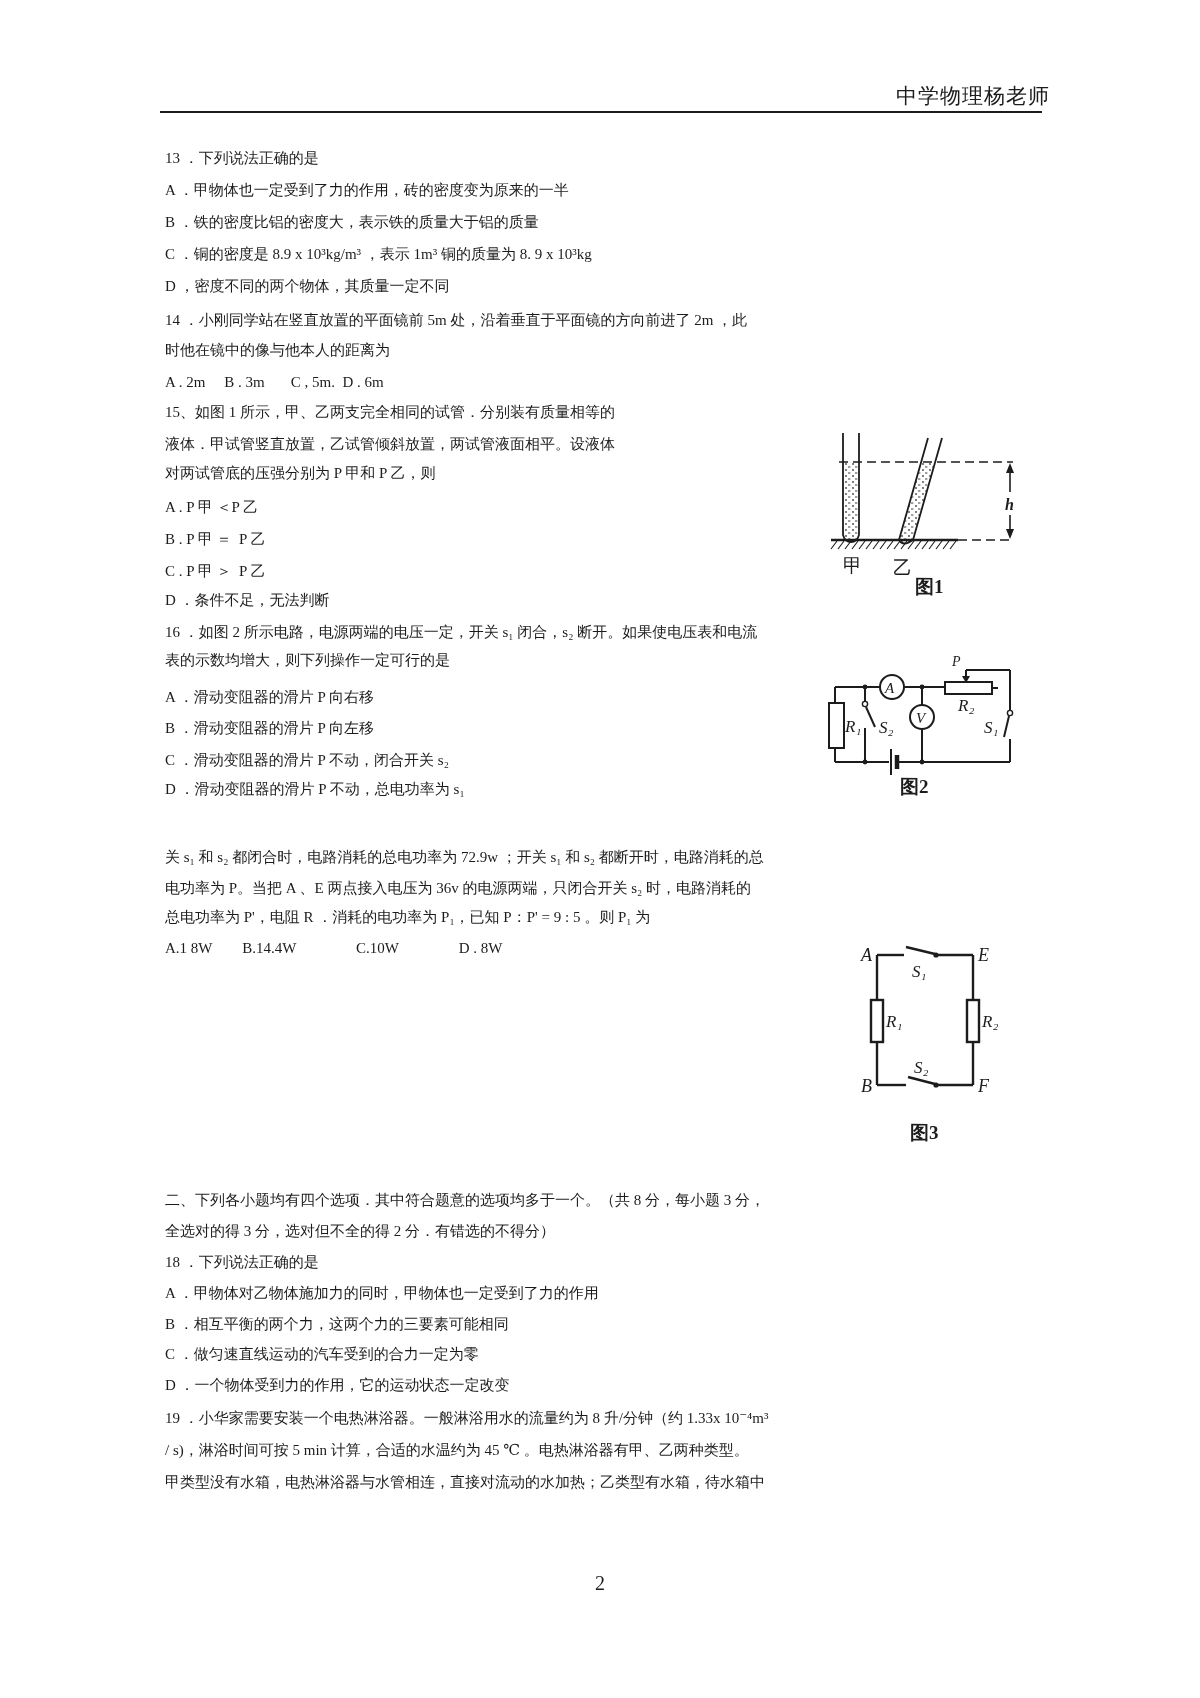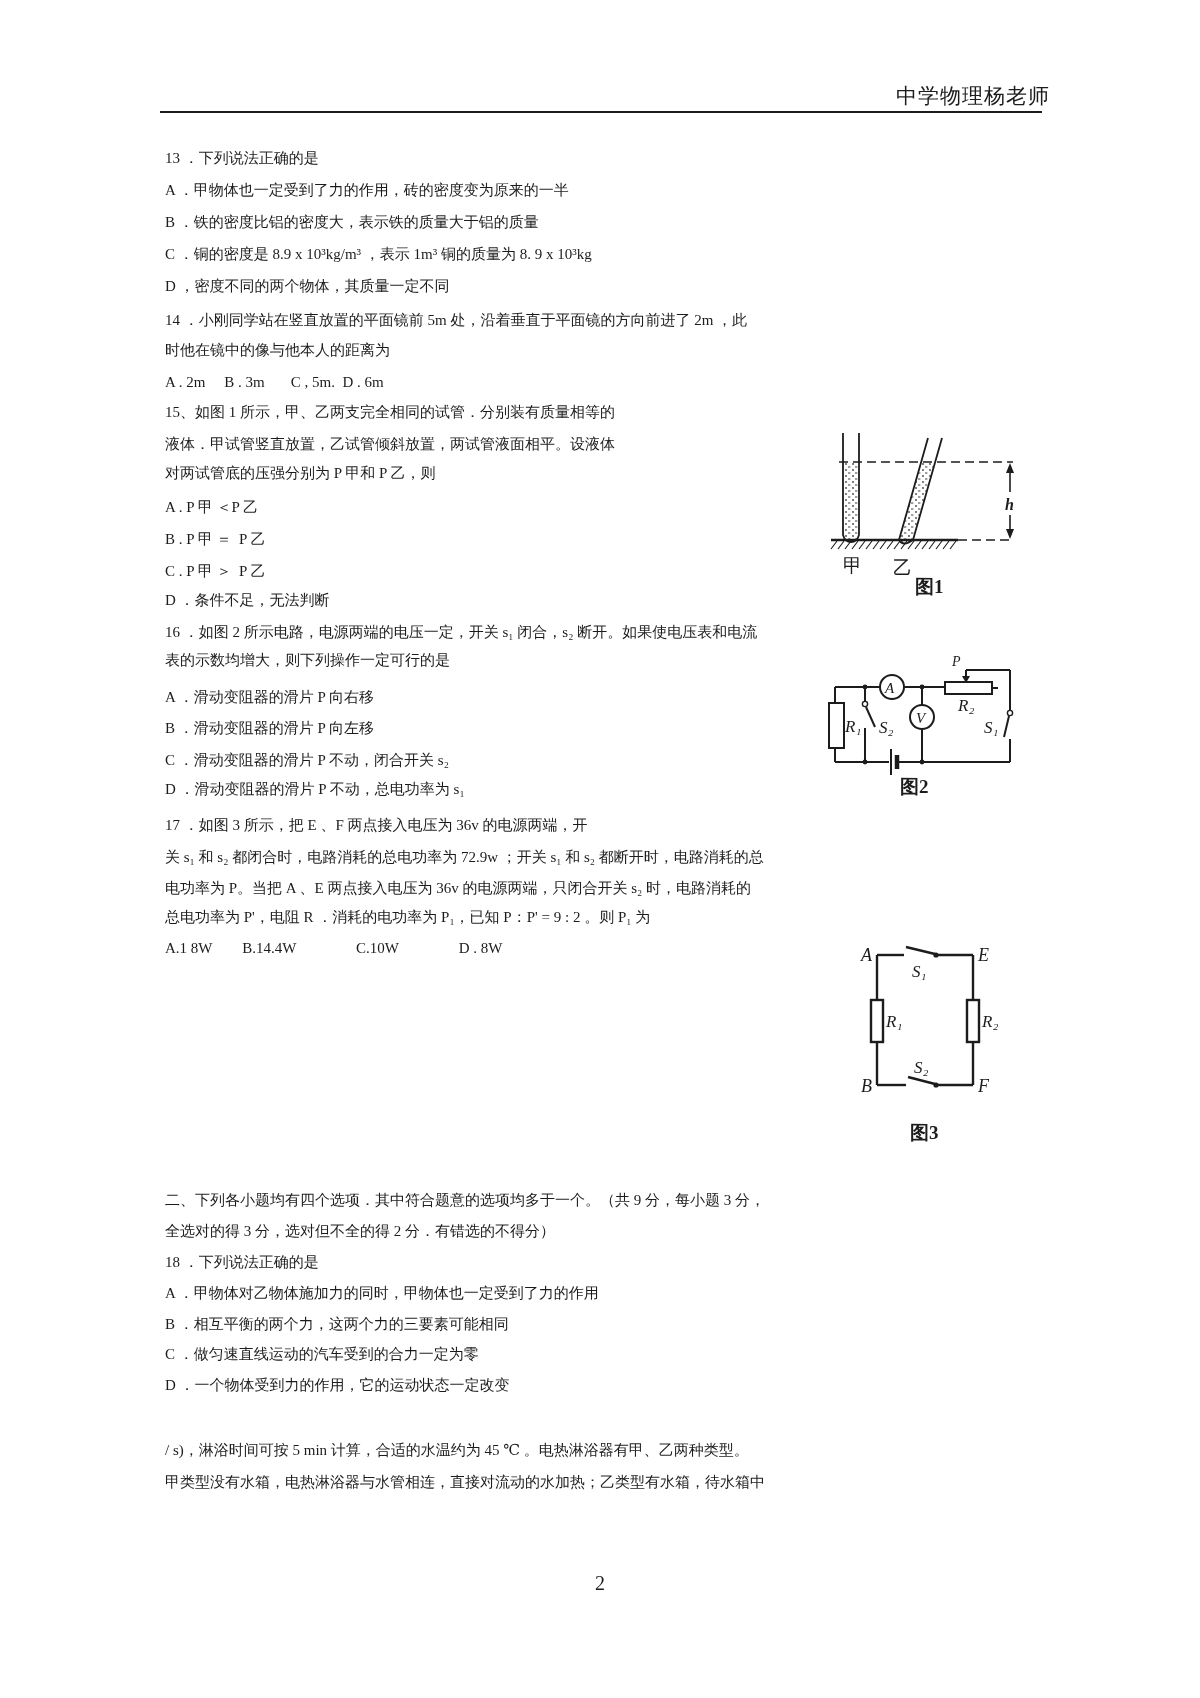--- a/index.html
+++ b/index.html
@@ -66,32 +66,32 @@
   <div class="line" style="top:491px">A . P 甲 ＜P 乙</div>
   <div class="line" style="top:523px">B . P 甲 ＝  P 乙</div>
   <div class="line" style="top:555px">C . P 甲 ＞  P 乙</div>
   <div class="line" style="top:584px">D ．条件不足，无法判断</div>
   <div class="line" style="top:616px">16 ．如图 2 所示电路，电源两端的电压一定，开关 s₁ 闭合，s₂ 断开。如果使电压表和电流</div>
   <div class="line" style="top:644px">表的示数均增大，则下列操作一定可行的是</div>
   <div class="line" style="top:681px">A ．滑动变阻器的滑片 P 向右移</div>
   <div class="line" style="top:712px">B ．滑动变阻器的滑片 P 向左移</div>
   <div class="line" style="top:744px">C ．滑动变阻器的滑片 P 不动，闭合开关 s₂</div>
   <div class="line" style="top:773px">D ．滑动变阻器的滑片 P 不动，总电功率为 s₁</div>
-  <div class="line" style="top:809px">17 ．如图 3 所示，把 E 、F 两点接入电压为 36v 的电源两端，开</div>
   <div class="line" style="top:841px">关 s₁ 和 s₂ 都闭合时，电路消耗的总电功率为 72.9w ；开关 s₁ 和 s₂ 都断开时，电路消耗的总</div>
   <div class="line" style="top:872px">电功率为 P。当把 A 、E 两点接入电压为 36v 的电源两端，只闭合开关 s₂ 时，电路消耗的</div>
-  <div class="line" style="top:901px">总电功率为 P'，电阻 R ．消耗的电功率为 P₁，已知 P：P' = 9 : 2 。则 P₁ 为</div>
+  <div class="line" style="top:901px">总电功率为 P'，电阻 R ．消耗的电功率为 P₁，已知 P：P' = 9 : 5 。则 P₁ 为</div>
   <div class="line" style="top:932px">A.1 8W        B.14.4W                C.10W                D . 8W</div>
-  <div class="line" style="top:1184px">二、下列各小题均有四个选项．其中符合题意的选项均多于一个。（共 9 分，每小题 3 分，</div>
+  <div class="line" style="top:1184px">二、下列各小题均有四个选项．其中符合题意的选项均多于一个。（共 8 分，每小题 3 分，</div>
   <div class="line" style="top:1215px">全选对的得 3 分，选对但不全的得 2 分．有错选的不得分）</div>
   <div class="line" style="top:1246px">18 ．下列说法正确的是</div>
   <div class="line" style="top:1277px">A ．甲物体对乙物体施加力的同时，甲物体也一定受到了力的作用</div>
   <div class="line" style="top:1308px">B ．相互平衡的两个力，这两个力的三要素可能相同</div>
   <div class="line" style="top:1338px">C ．做匀速直线运动的汽车受到的合力一定为零</div>
   <div class="line" style="top:1369px">D ．一个物体受到力的作用，它的运动状态一定改变</div>
+  <div class="line" style="top:1402px">19 ．小华家需要安装一个电热淋浴器。一般淋浴用水的流量约为 8 升/分钟（约 1.33x 10⁻⁴m³</div>
   <div class="line" style="top:1434px">/ s)，淋浴时间可按 5 min 计算，合适的水温约为 45 ℃ 。电热淋浴器有甲、乙两种类型。</div>
   <div class="line" style="top:1466px">甲类型没有水箱，电热淋浴器与水管相连，直接对流动的水加热；乙类型有水箱，待水箱中</div>
 
   <svg class="fig" style="left:823px;top:420px" width="200" height="185" viewBox="0 0 200 185">
     <defs>
       <pattern id="liq" width="7" height="6" patternUnits="userSpaceOnUse">
         <circle cx="2" cy="2" r="0.9" fill="#444"></circle>
         <rect x="4" y="4.5" width="2.4" height="1" fill="#444"></rect>
       </pattern>
     </defs>

